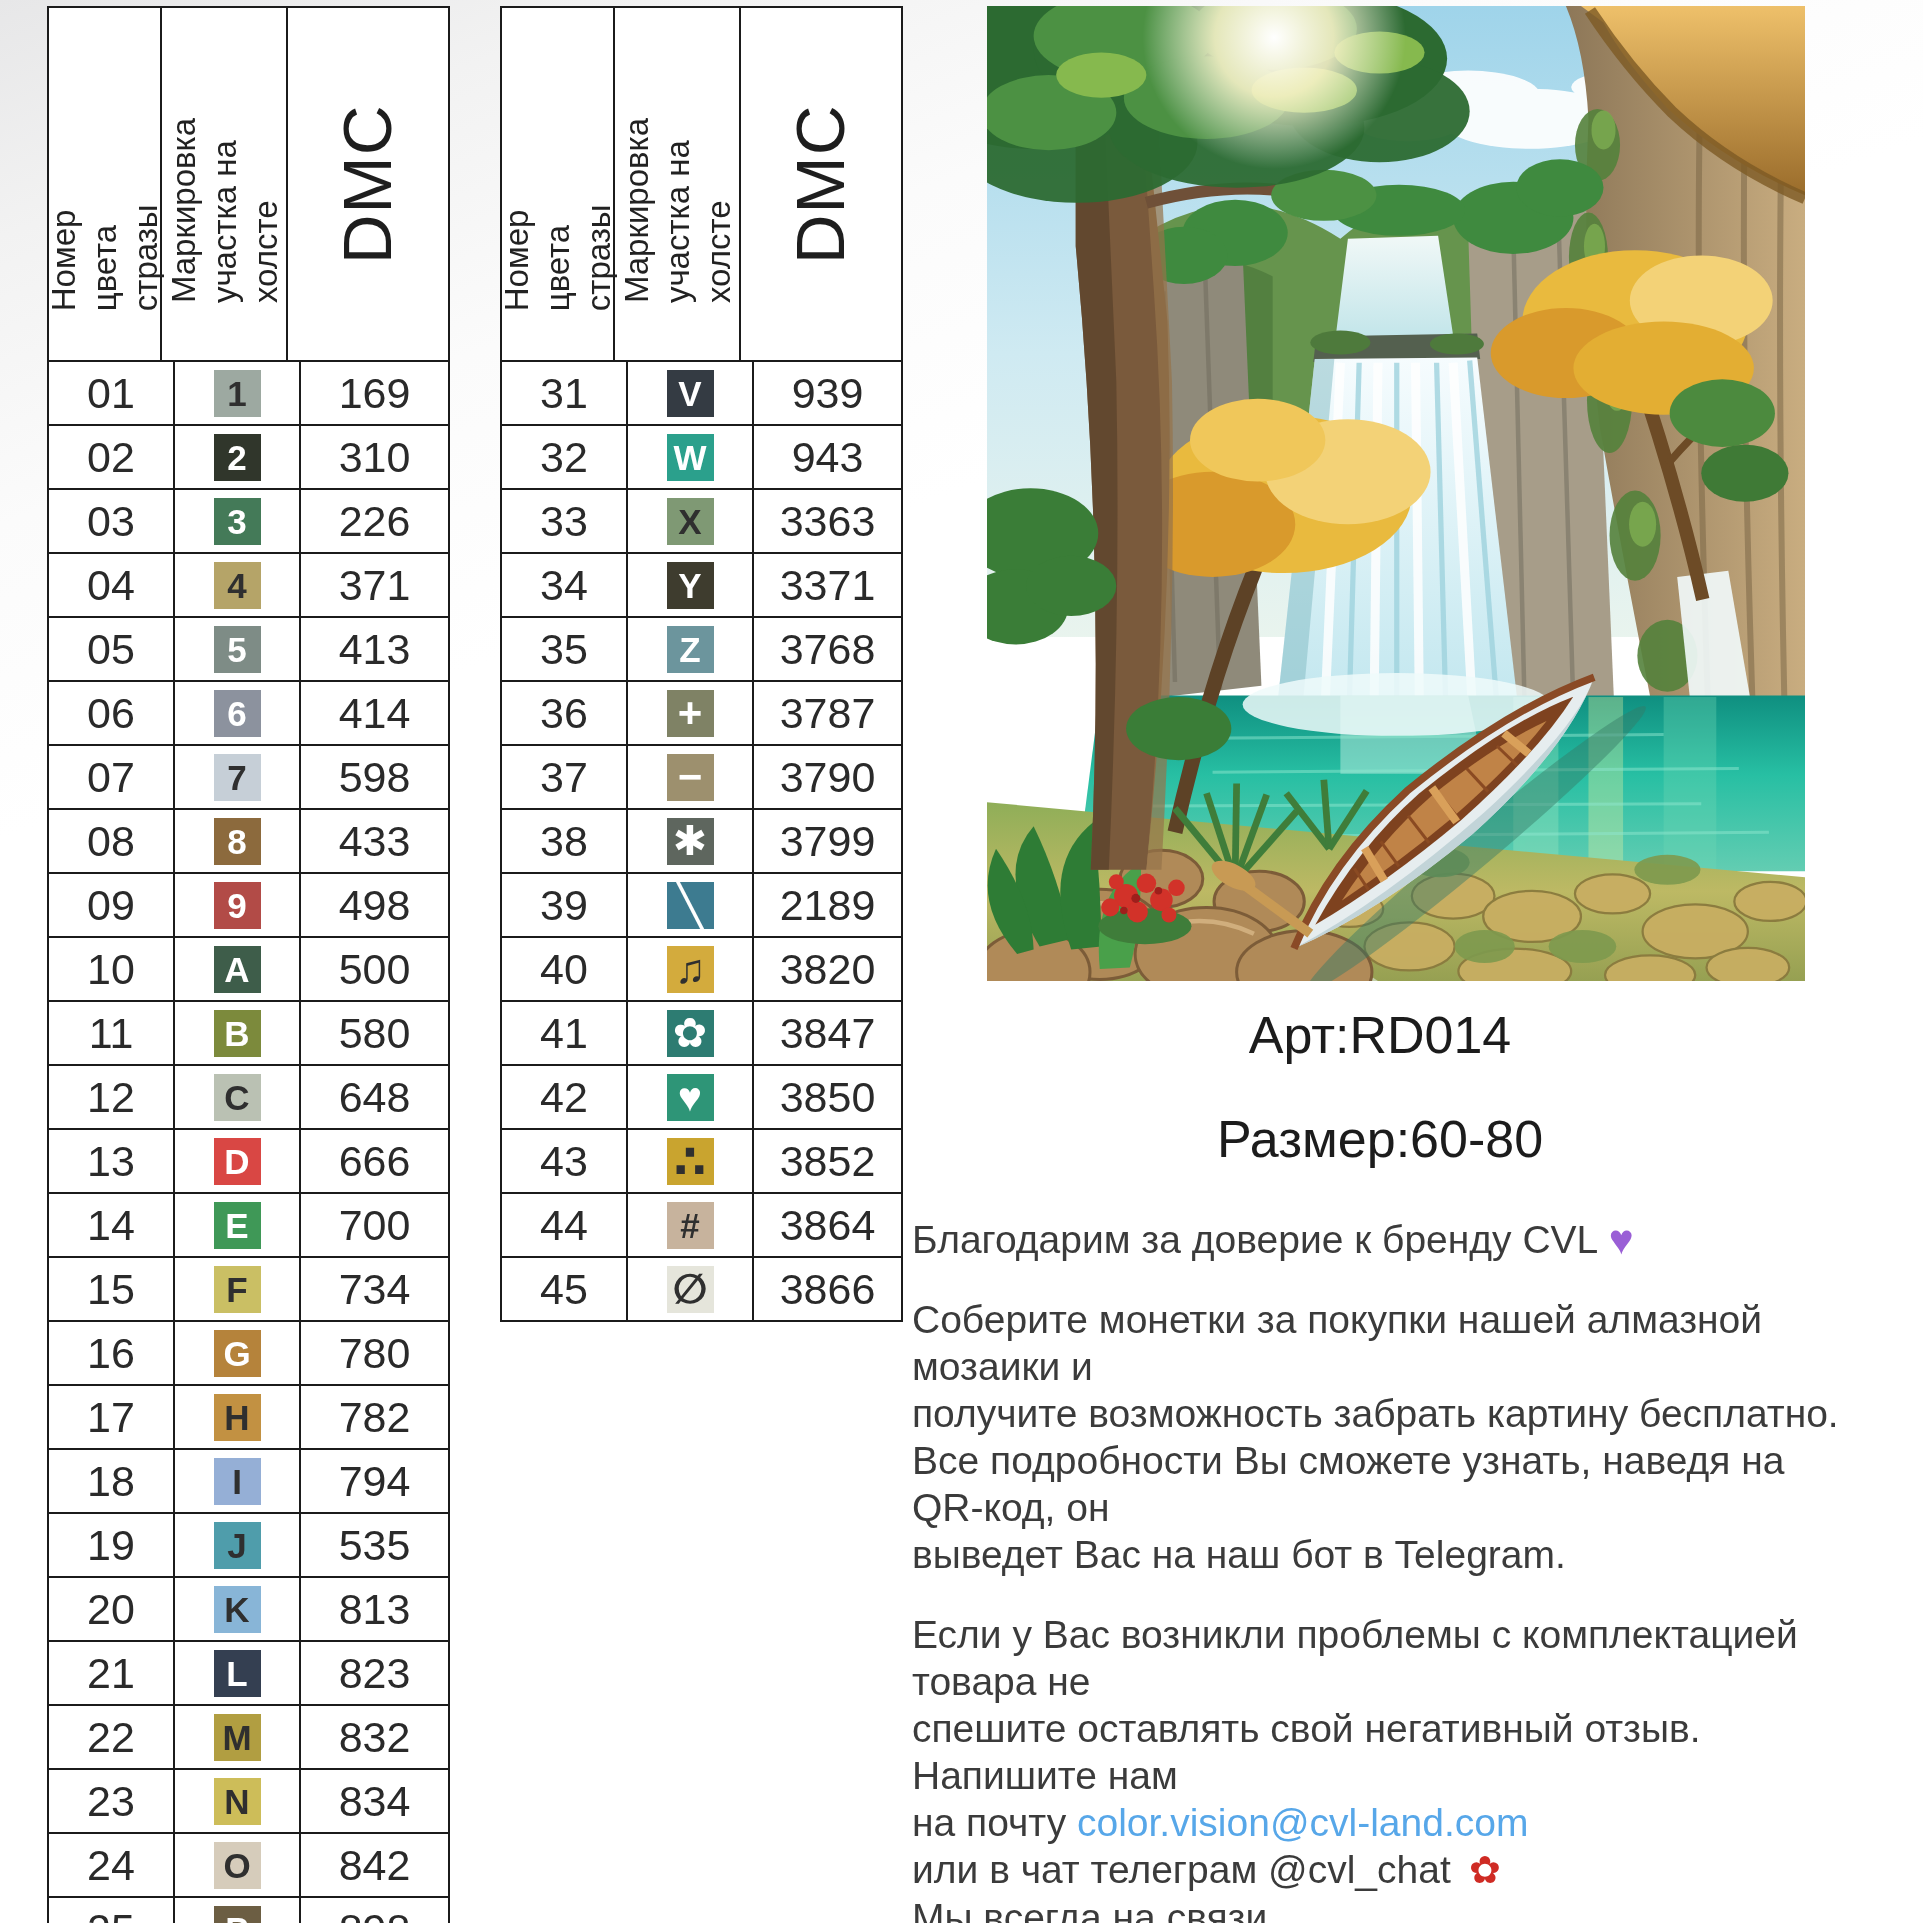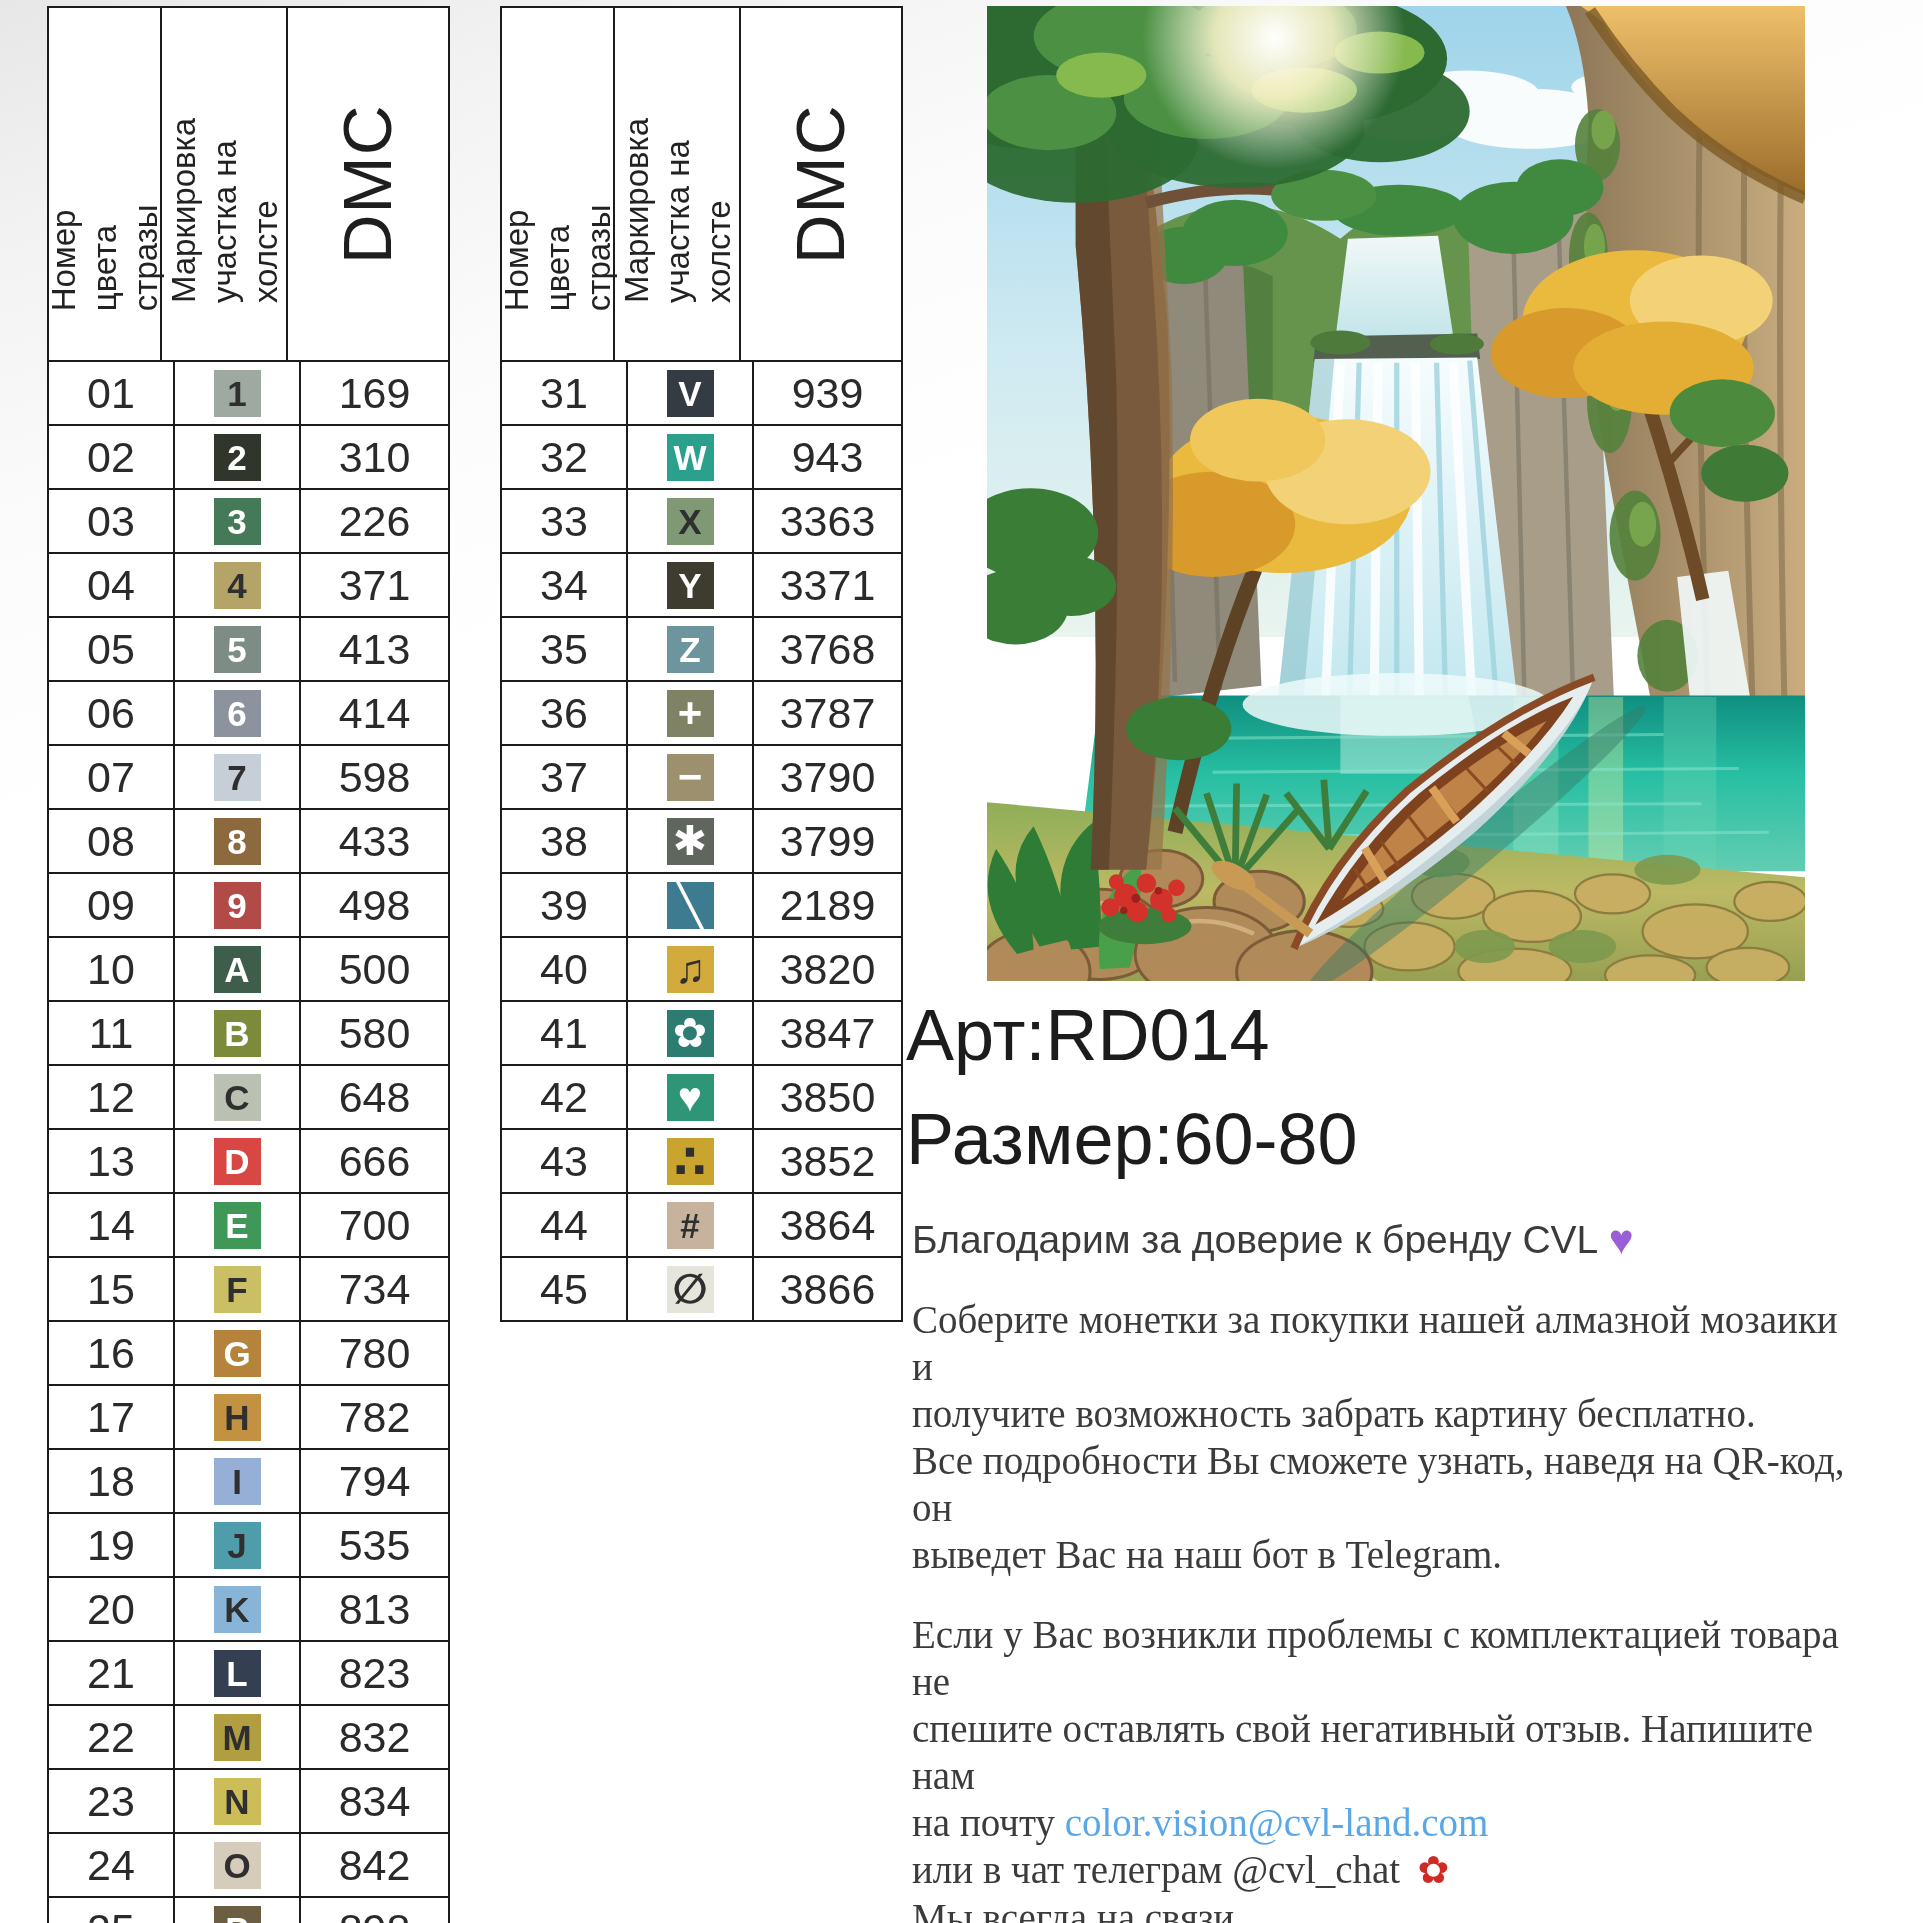--- a/index.html
+++ b/index.html
@@ -29,26 +29,26 @@
           font-weight:bold;font-size:35px;line-height:1;}
   .symbox.sym-lg{font-size:41px;}
   .symbox.sym-xl{font-size:47px;font-weight:900;}
   .symbox.sym-heavy{font-size:42px;font-weight:900;}
   .symbox.mono{font-family:"DejaVu Sans Mono",monospace;font-size:45px;font-weight:bold;}
   
   .photo{position:absolute;left:987px;top:6px;width:818px;height:975px;margin:0;}
   .photo svg{width:100%;height:100%;display:block;}
   
   .info{position:absolute;left:906px;top:984px;width:948px;}
-  .art,.size{font-size:72px;line-height:78px;color:#1c1c1c;}
+  .art,.size{text-align:center;font-size:52px;line-height:78px;color:#1c1c1c;}
   .art{margin-top:12px;}
   .size{margin-top:25.6px;}
   .desc{font-size:39px;line-height:47px;color:#3b3b3b;padding-left:6px;}
   .greeting{margin-top:38px;}
-  .para{margin-top:33px;font-family:Liberation Serif, serif;}
+  .para{margin-top:33px;}
   .heart{font-size:42px;margin-left:10.5px;vertical-align:-1.5px;}
   .rose{font-size:38px;margin-left:7.5px;}
   .link{text-decoration:none;cursor:pointer;}
 </style>
 </head>
 <body>
 
 <div class="page">
 
   <section class="legend" id="table1">

